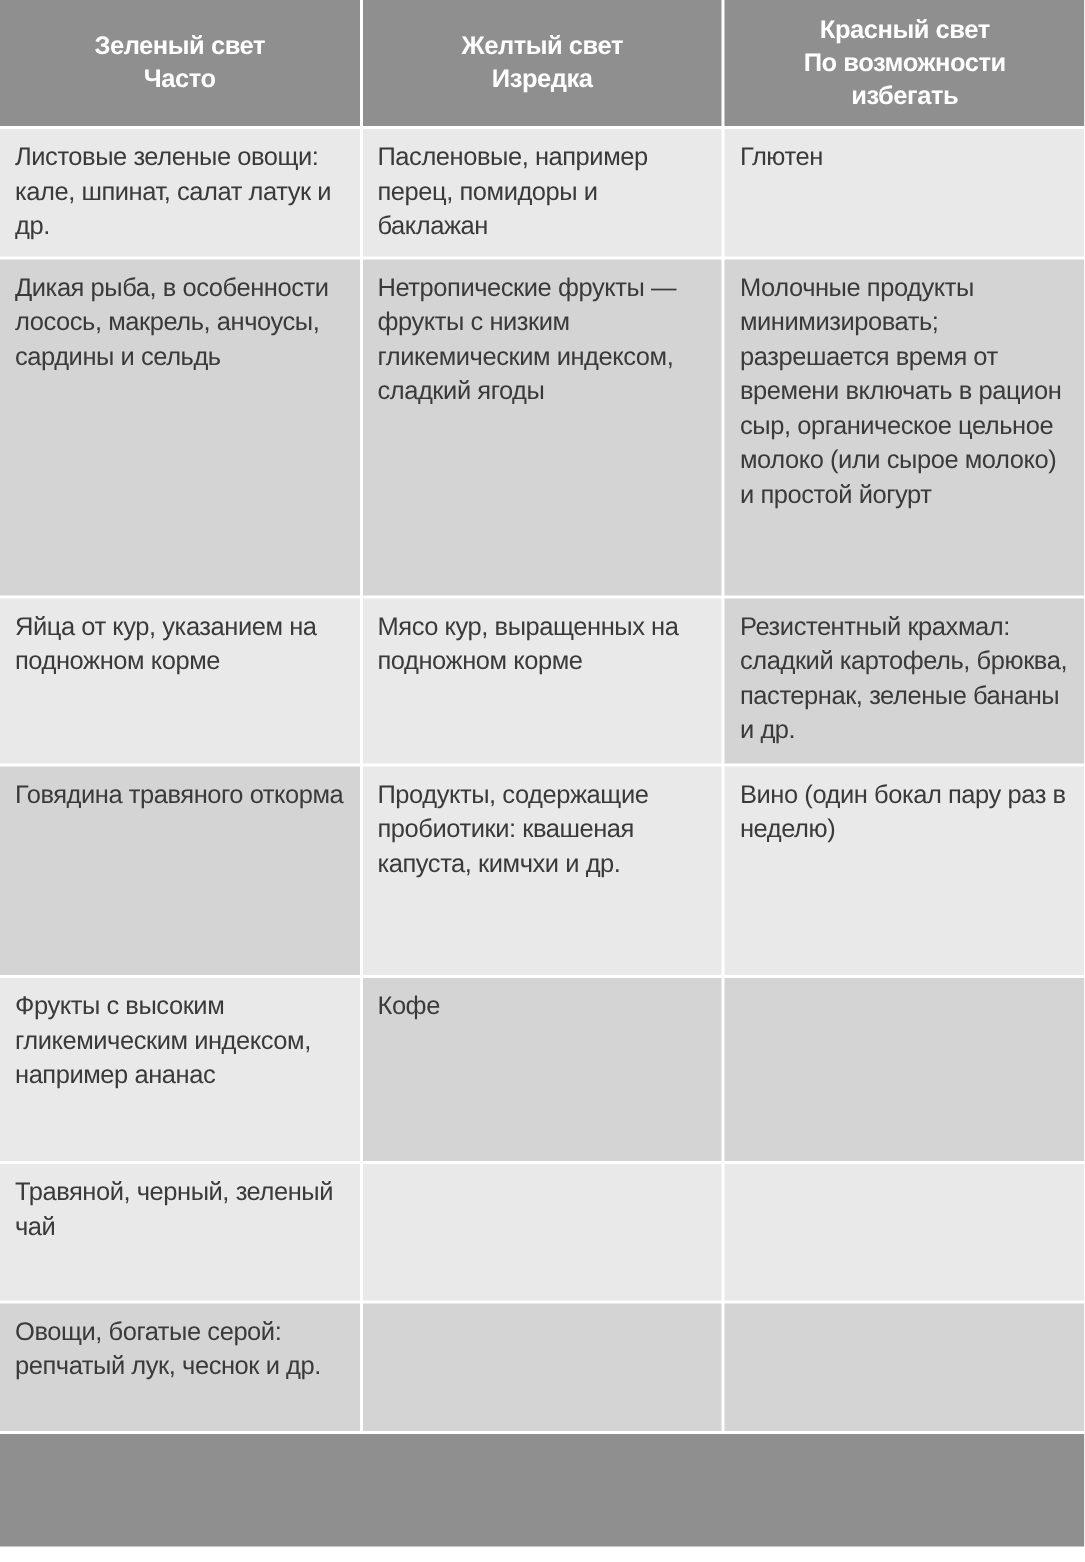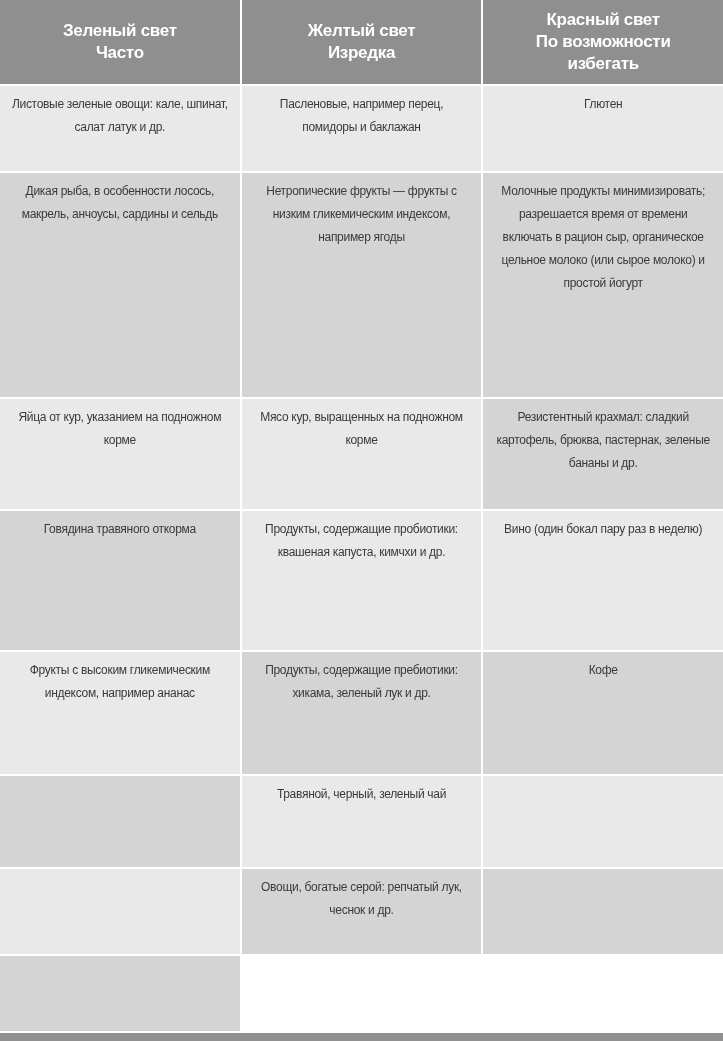--- a/index.html
+++ b/index.html
@@ -22,25 +22,24 @@
     background:var(--divider);
     display:grid;
     grid-template-columns:1fr 1fr 1fr;
     grid-template-rows:84px 85px 224px 110px 139px 122px 91px 85px 75px 8px;
     gap:2px;
     overflow:hidden;
   }
   .cell{
     overflow:hidden;
     color:var(--body-text);
-    font-size:12px;
+    font-size:17px;
     line-height:23px;
     letter-spacing:-0.3px;
     padding:7px 10px 4px 10px;
-    text-align:center;
   }
   .cell.header{
     background:var(--header-bg);
     color:var(--header-text);
     font-weight:700;
     font-size:17px;
     line-height:22px;
     display:flex;
     align-items:center;
     justify-content:center;
@@ -66,34 +65,33 @@
 Изредка</div>
   <div class="cell header">Красный свет
 По возможности
 избегать</div>
 
   <div class="cell light">Листовые зеленые овощи: кале, шпинат, салат латук и др.</div>
   <div class="cell light">Пасленовые, например перец, помидоры и баклажан</div>
   <div class="cell light">Глютен</div>
 
   <div class="cell dark">Дикая рыба, в особенности лосось, макрель, анчоусы, сардины и сельдь</div>
-  <div class="cell dark">Нетропические фрукты — фрукты с низким гликемическим индексом, например ягоды</div>
+  <div class="cell dark">Нетропические фрукты — фрукты с низким гликемическим индексом, сладкий ягоды</div>
   <div class="cell dark">Молочные продукты минимизировать; разрешается время от времени включать в рацион сыр, органическое цельное молоко (или сырое молоко) и простой йогурт</div>
 
   <div class="cell light">Яйца от кур, указанием на подножном корме</div>
   <div class="cell light">Мясо кур, выращенных на подножном корме</div>
 
   <div class="cell dark">Резистентный крахмал: сладкий картофель, брюква, пастернак, зеленые бананы и др.</div>
   <div class="cell dark">Говядина травяного откорма</div>
 
   <div class="cell light">Продукты, содержащие пробиотики: квашеная капуста, кимчхи и др.</div>
   <div class="cell light">Вино (один бокал пару раз в неделю)</div>
   <div class="cell light">Фрукты с высоким гликемическим индексом, например ананас</div>
 
-  <div class="cell dark">Продукты, содержащие пребиотики: хикама, зеленый лук и др.</div>
   <div class="cell dark">Кофе</div>
   <div class="cell dark"></div>
 
   <div class="cell light">Травяной, черный, зеленый чай</div>
   <div class="cell light"></div>
   <div class="cell light"></div>
 
   <div class="cell dark">Овощи, богатые серой: репчатый лук, чеснок и др.</div>
   <div class="cell dark"></div>
   <div class="cell dark"></div>

